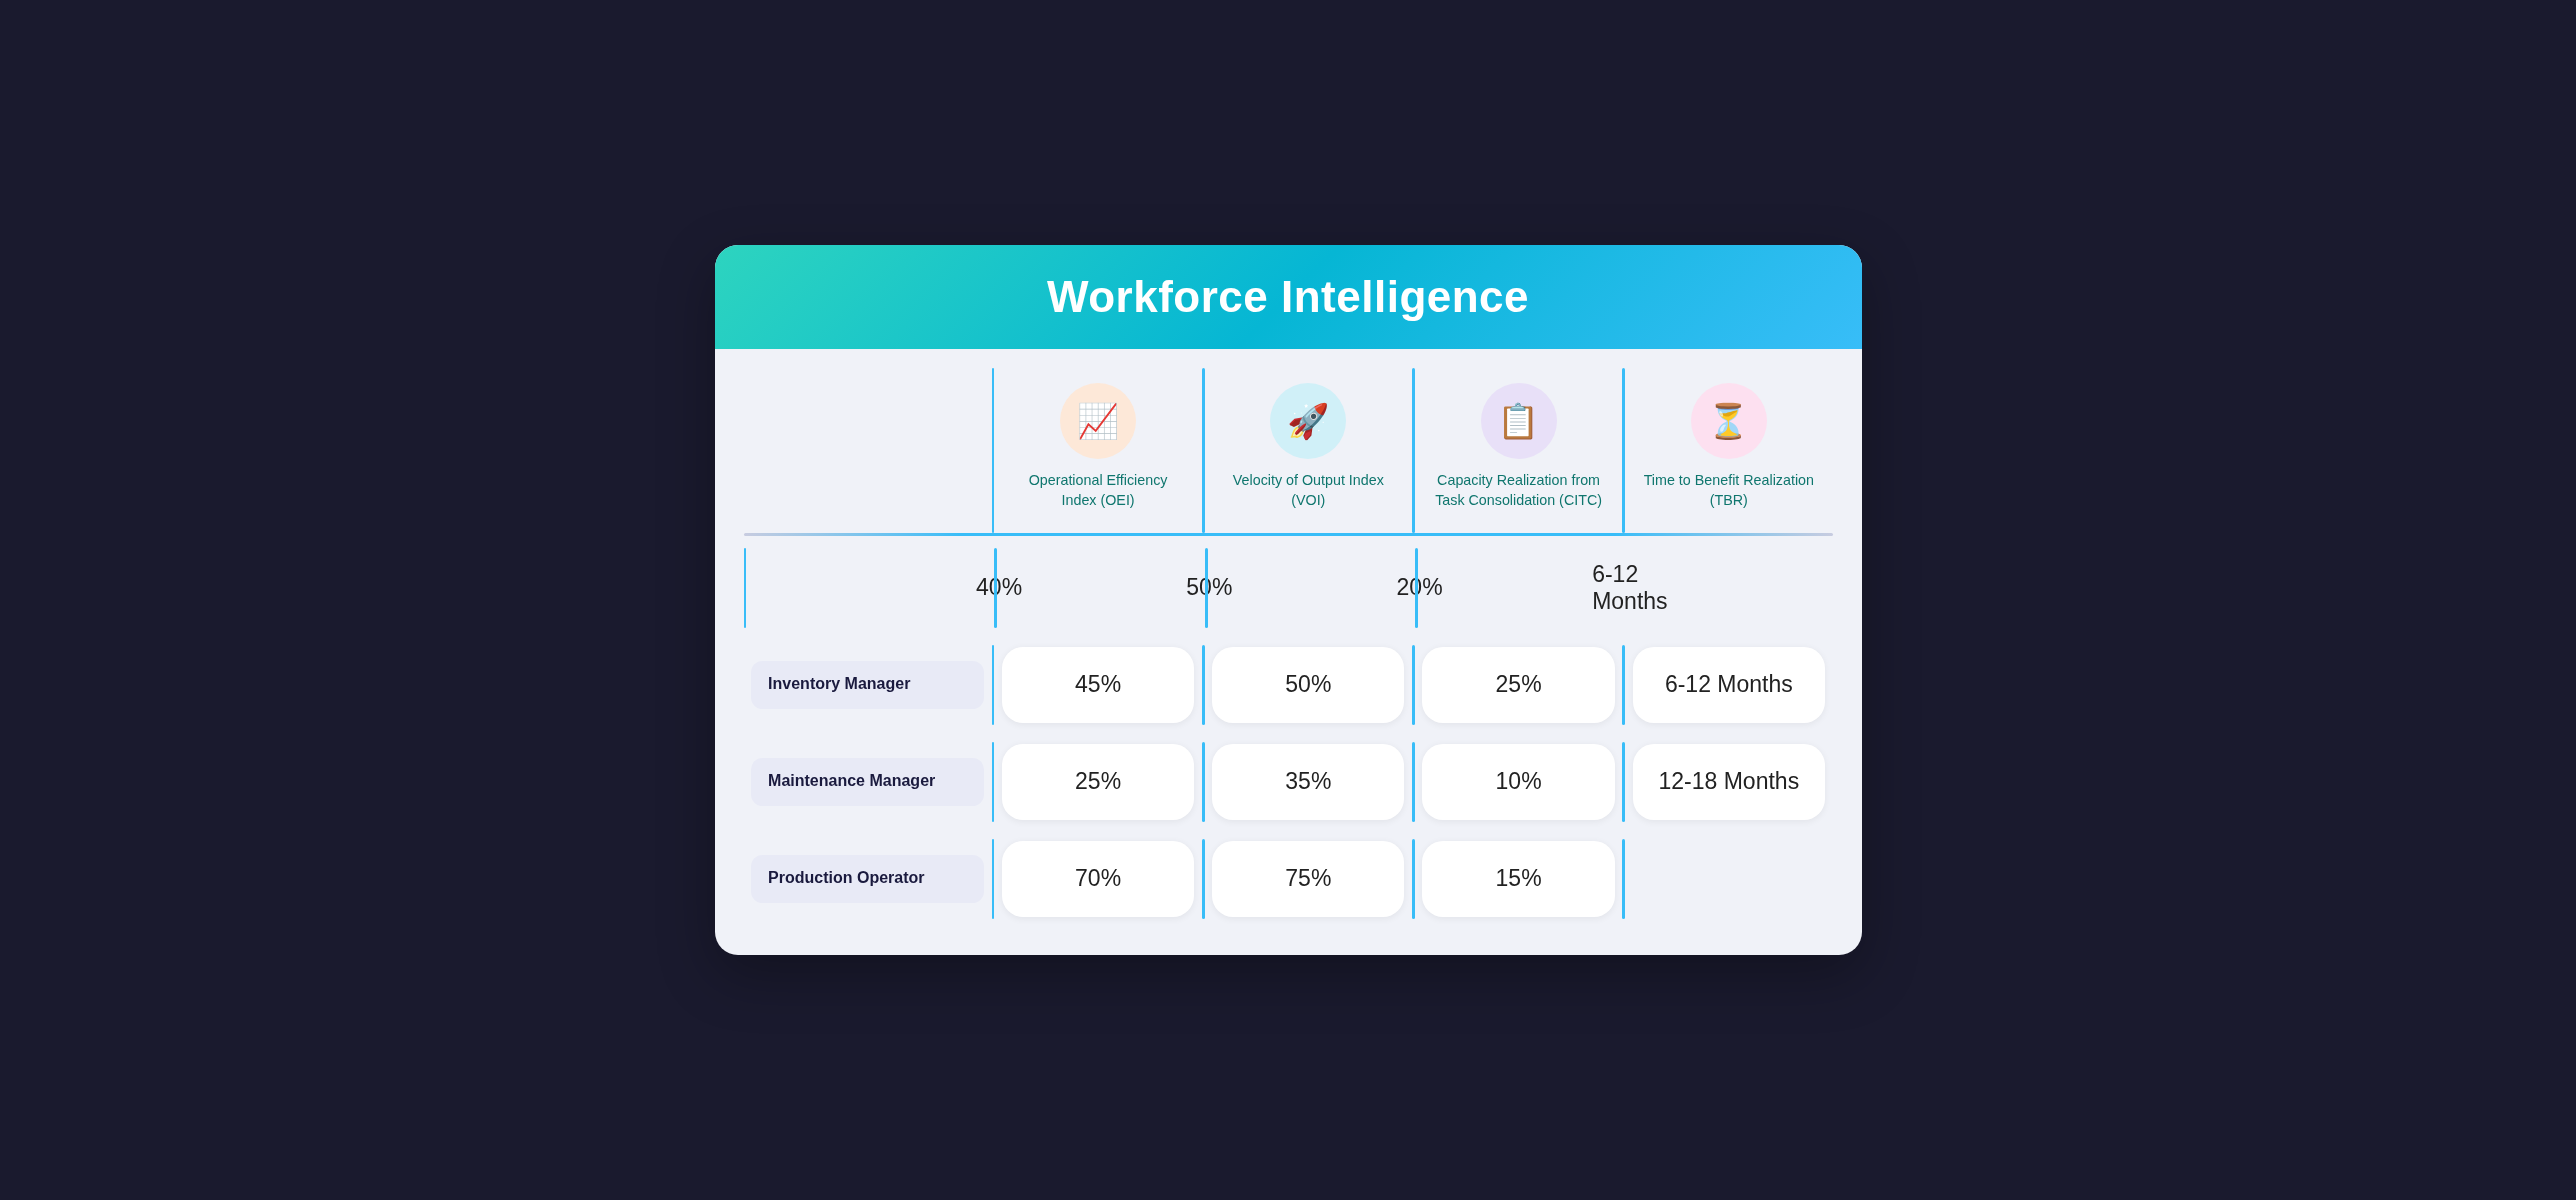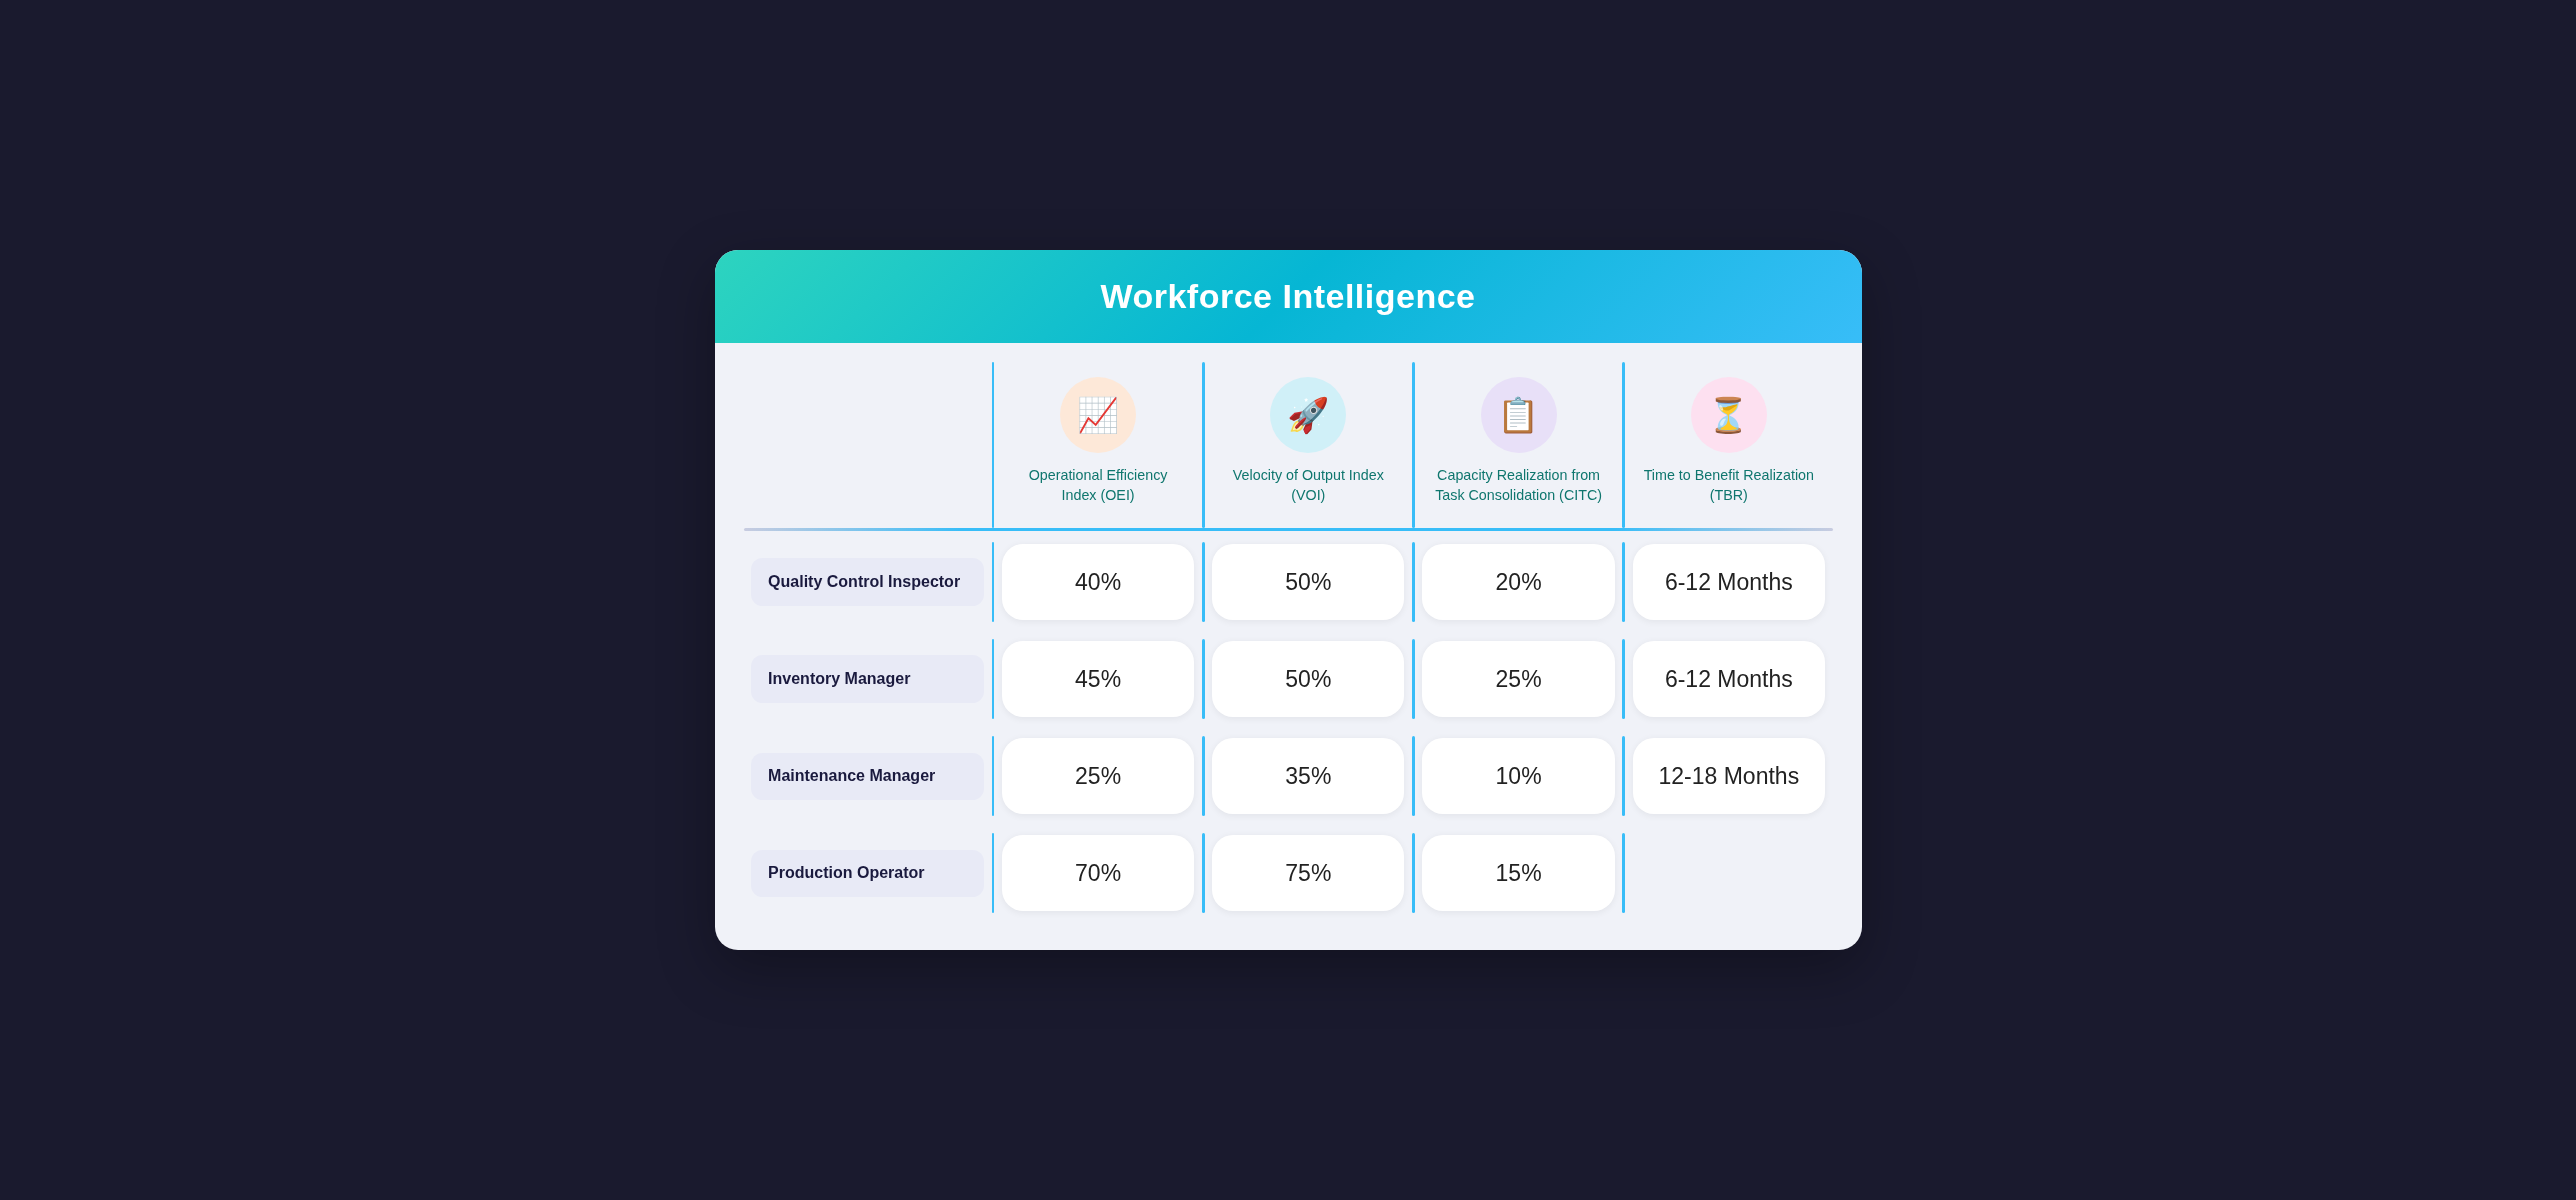--- a/index.html
+++ b/index.html
@@ -22,21 +22,21 @@
     }
 
     .header {
       background: linear-gradient(135deg, #2dd4bf, #06b6d4, #38bdf8);
       padding: 27px 38px;
       text-align: center;
     }
 
     .header-title {
       color: white;
-      font-size: 34px;
+      font-size: 44px;
       font-weight: 800;
       letter-spacing: 0.5px;
     }
 
     .table-container {
       padding: 19px 29px 29px;
     }
 
     .icon-circle {
       width: 76px;
@@ -154,23 +154,20 @@
         <div class="col-header-span">
           <div class="icon-circle icon-citc">📋</div>
           <div class="col-label">Capacity Realization from Task Consolidation (CITC)</div>
         </div>
         <div class="vdiv-cell-header"></div>
         <div class="col-header-span">
           <div class="icon-circle icon-tbr">⏳</div>
           <div class="col-label">Time to Benefit Realization (TBR)</div>
         </div>
         <div style="grid-column: 1 / -1; height: 2.9px; background: linear-gradient(90deg, rgb(200, 204, 224) 0%, rgb(56, 189, 248) 20%, rgb(56, 189, 248) 80%, rgb(200, 204, 224) 100%); margin: 0px 0px 3.8px; border-radius: 1.9px;"></div>
-        <div class="row-label-cell">
-          <div class="row-label">Quality Control Inspector</div>
-        </div>
         <div class="vdiv-cell"></div>
         <div class="data-cell">
           <div class="data-box">40%</div>
         </div>
         <div class="vdiv-cell"></div>
         <div class="data-cell">
           <div class="data-box">50%</div>
         </div>
         <div class="vdiv-cell"></div>
         <div class="data-cell">

